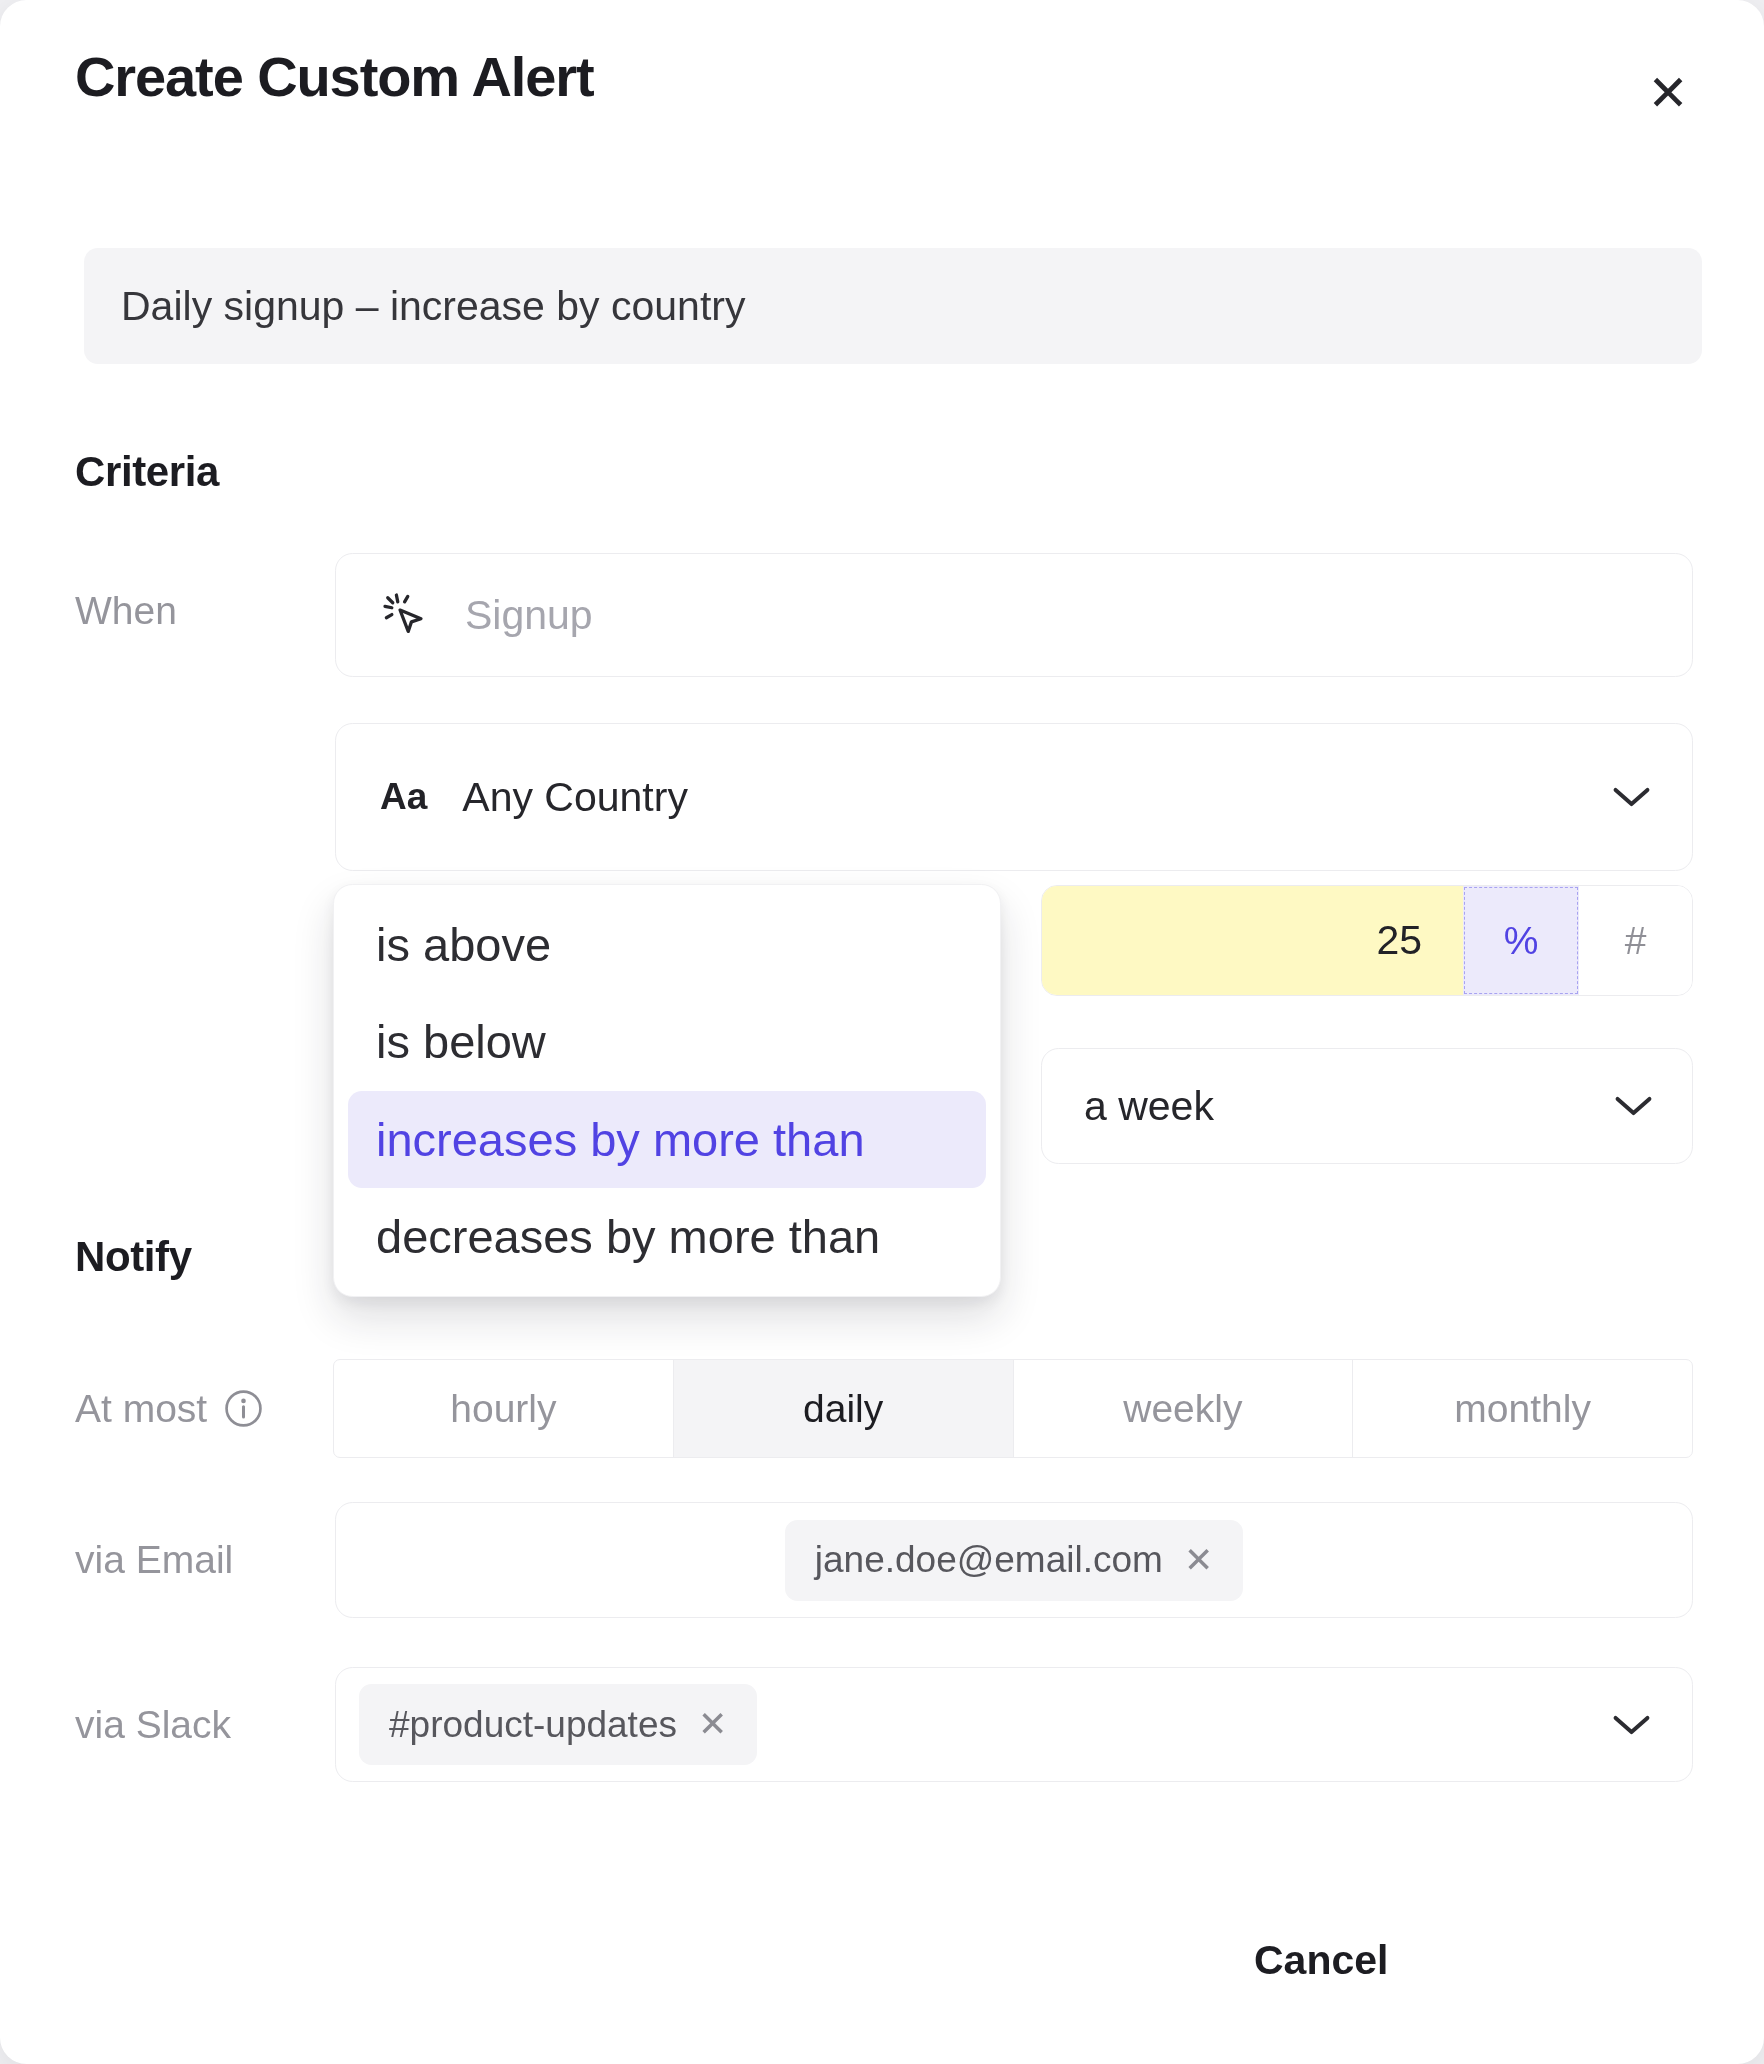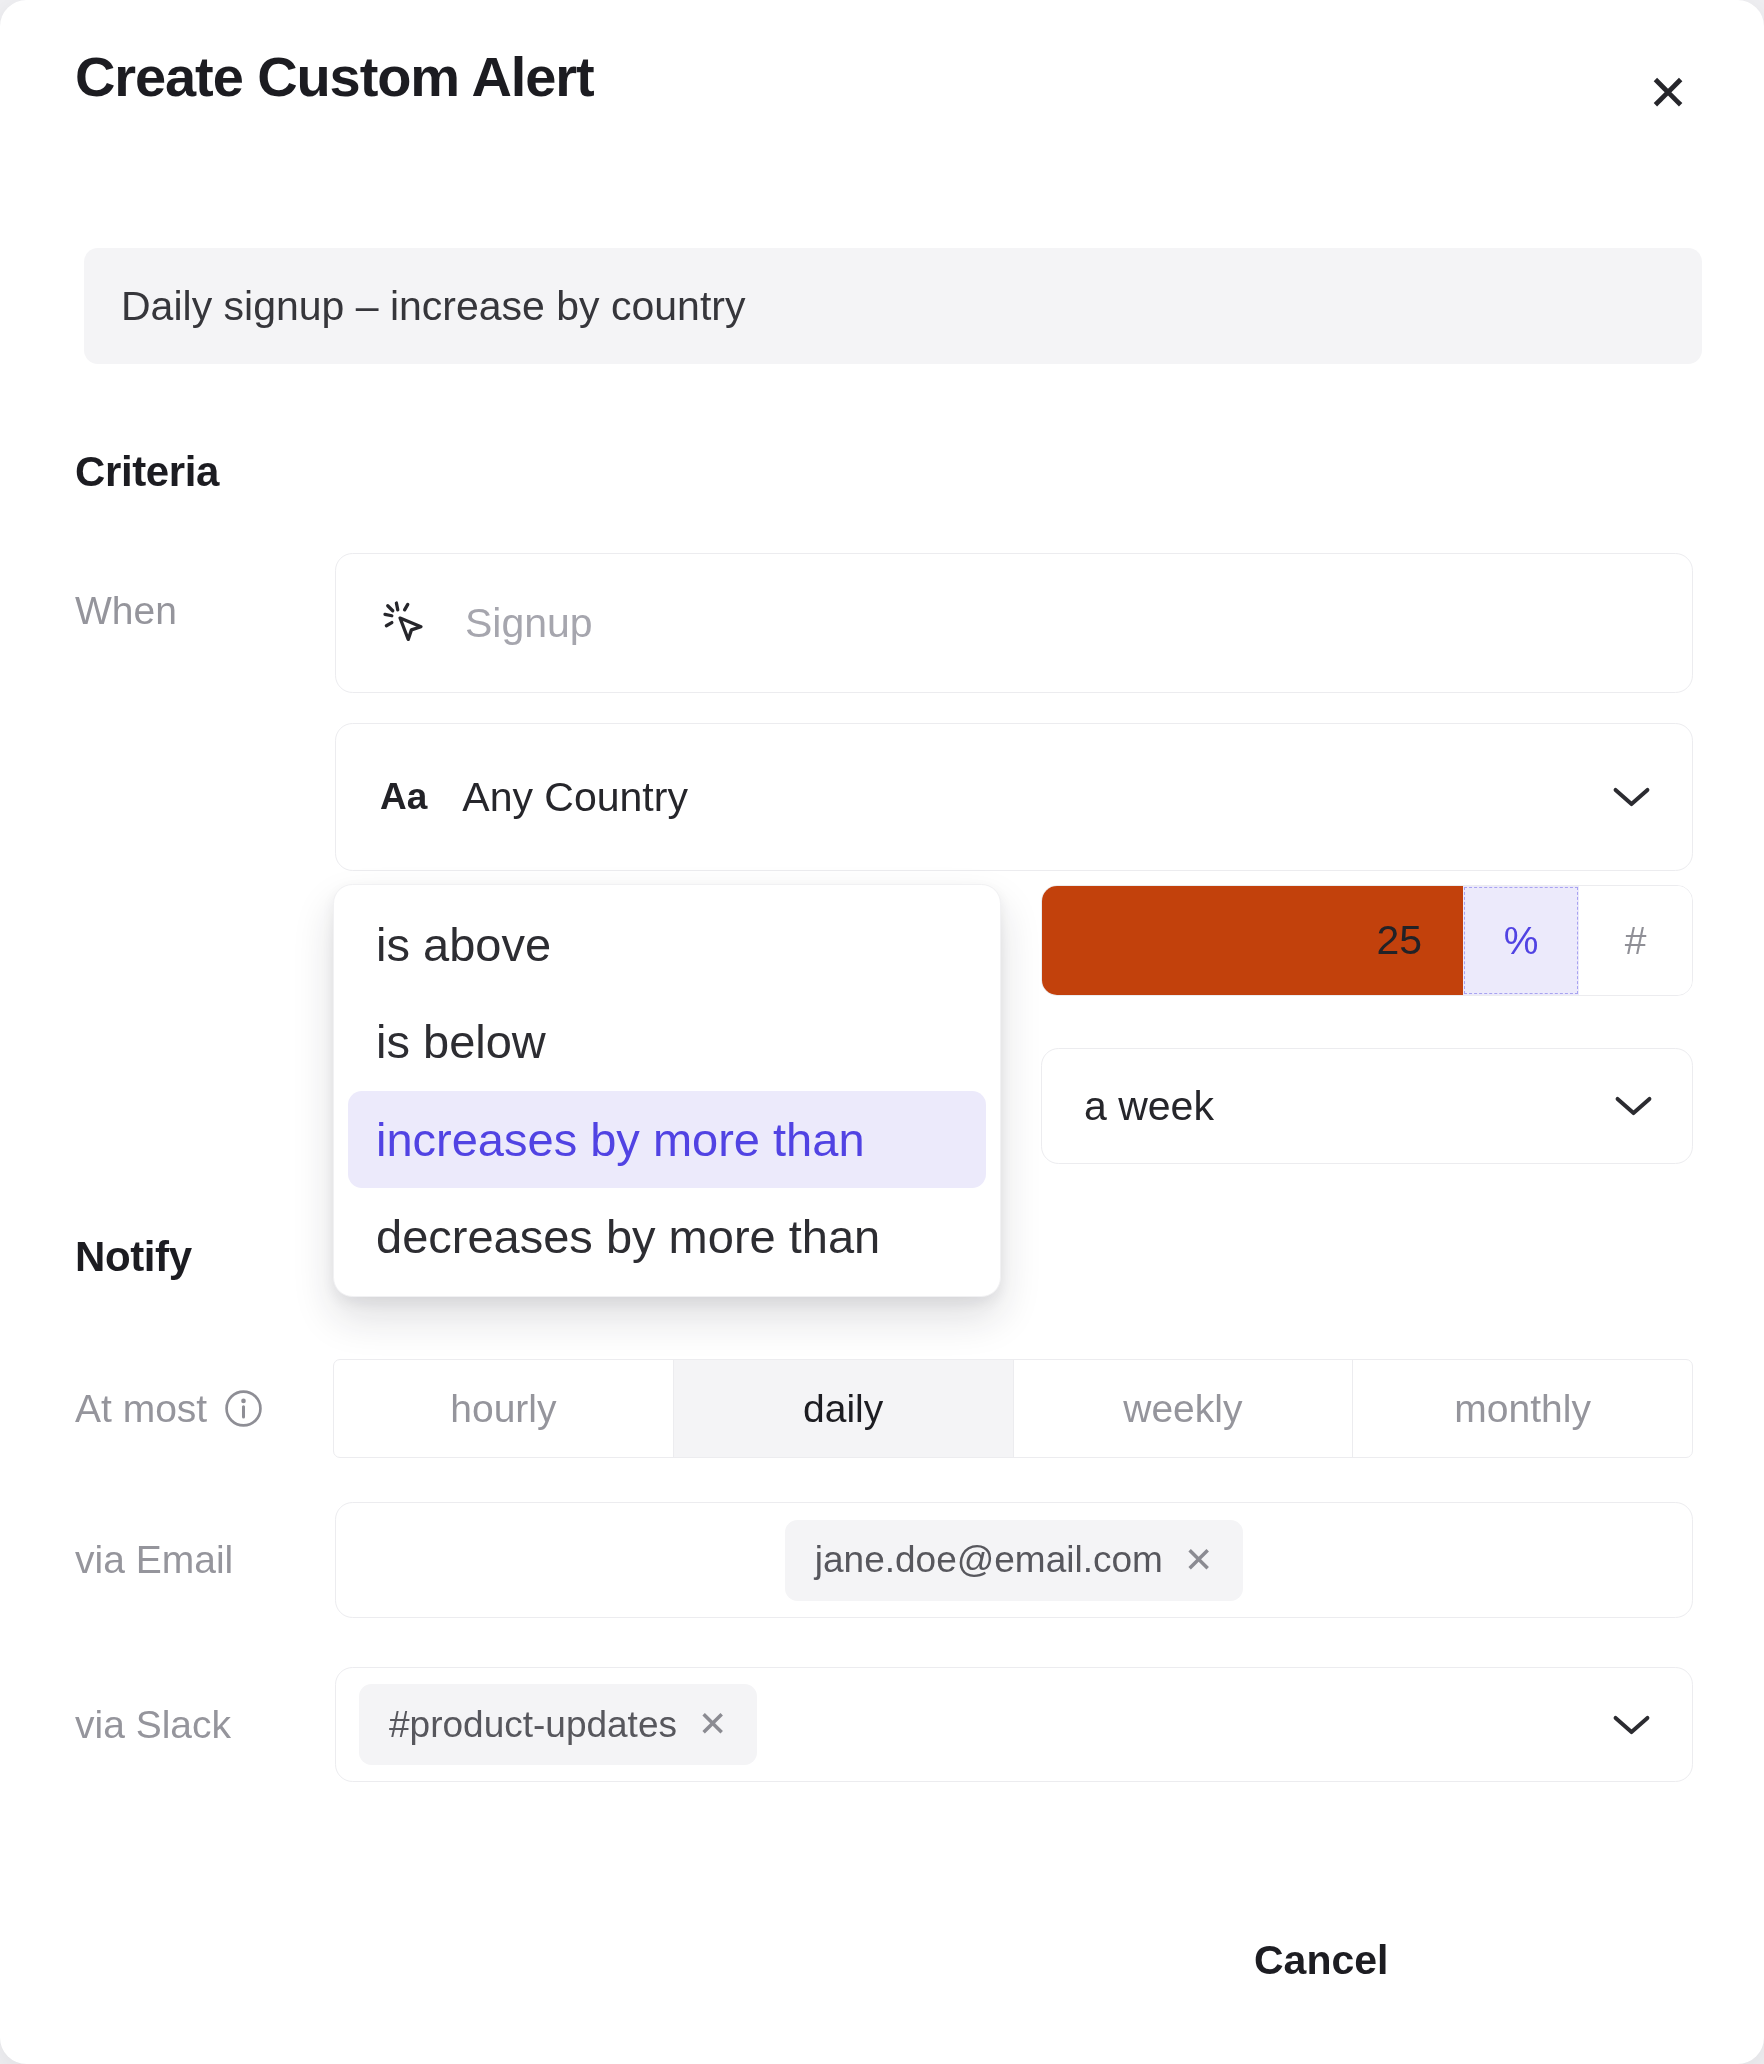--- a/index.html
+++ b/index.html
@@ -45,21 +45,21 @@
     position:absolute;left:75px;display:flex;align-items:center;
     font-size:39px;color:#95959c;
   }
   
   .box{
     position:absolute;background:#fff;
     border:1.8px solid #ececef;border-radius:17.6px;box-sizing:border-box;
     display:flex;align-items:center;
   }
   
-  .event-box{left:335px;top:553px;width:1358px;height:140px;padding:0 44px;gap:32px;}
+  .event-box{left:335px;top:553px;width:1358px;height:124px;padding:0 44px;gap:32px;}
   .event-input{
     flex:1;border:none;outline:none;background:transparent;
     font-size:41px;color:#36363b;font-family:inherit;min-width:0;
   }
   .event-input::placeholder{color:#a6a6ae;opacity:1;}
   
   .country-box{left:335px;top:723px;width:1358px;height:148px;padding:0 44px;gap:35px;cursor:pointer;}
   .aa-glyph{font-size:37px;font-weight:700;color:#222227;}
   .select-value{font-size:41px;color:#26262b;}
   .chev{position:absolute;right:41px;top:50%;transform:translateY(-50%);}
@@ -75,21 +75,21 @@
     font-size:47px;font-weight:500;color:#2d2d32;border-radius:14px;cursor:pointer;text-align:center;
   }
   .menu-item.active{background:#eceafb;color:#5143e3;}
   
   .threshold{
     position:absolute;left:1041px;top:885px;width:652px;height:111px;
     border:1.8px solid #ececef;border-radius:16px;box-sizing:border-box;
     display:flex;overflow:hidden;background:#fff;
   }
   .threshold-value{
-    flex:1;background:#c2410c;border:none;outline:none;
+    flex:1;background:#fef9c3;border:none;outline:none;
     text-align:right;padding:0 41px 0 0;font-size:41px;color:#222227;font-family:inherit;min-width:0;
   }
   .unit{
     display:flex;align-items:center;justify-content:center;
     font-size:39px;cursor:pointer;user-select:none;
   }
   .unit-pct{
     width:116px;background:#eceafb;color:#5143e3;
     outline:1.8px dashed rgba(88,78,229,0.45);outline-offset:-2.6px;
   }

